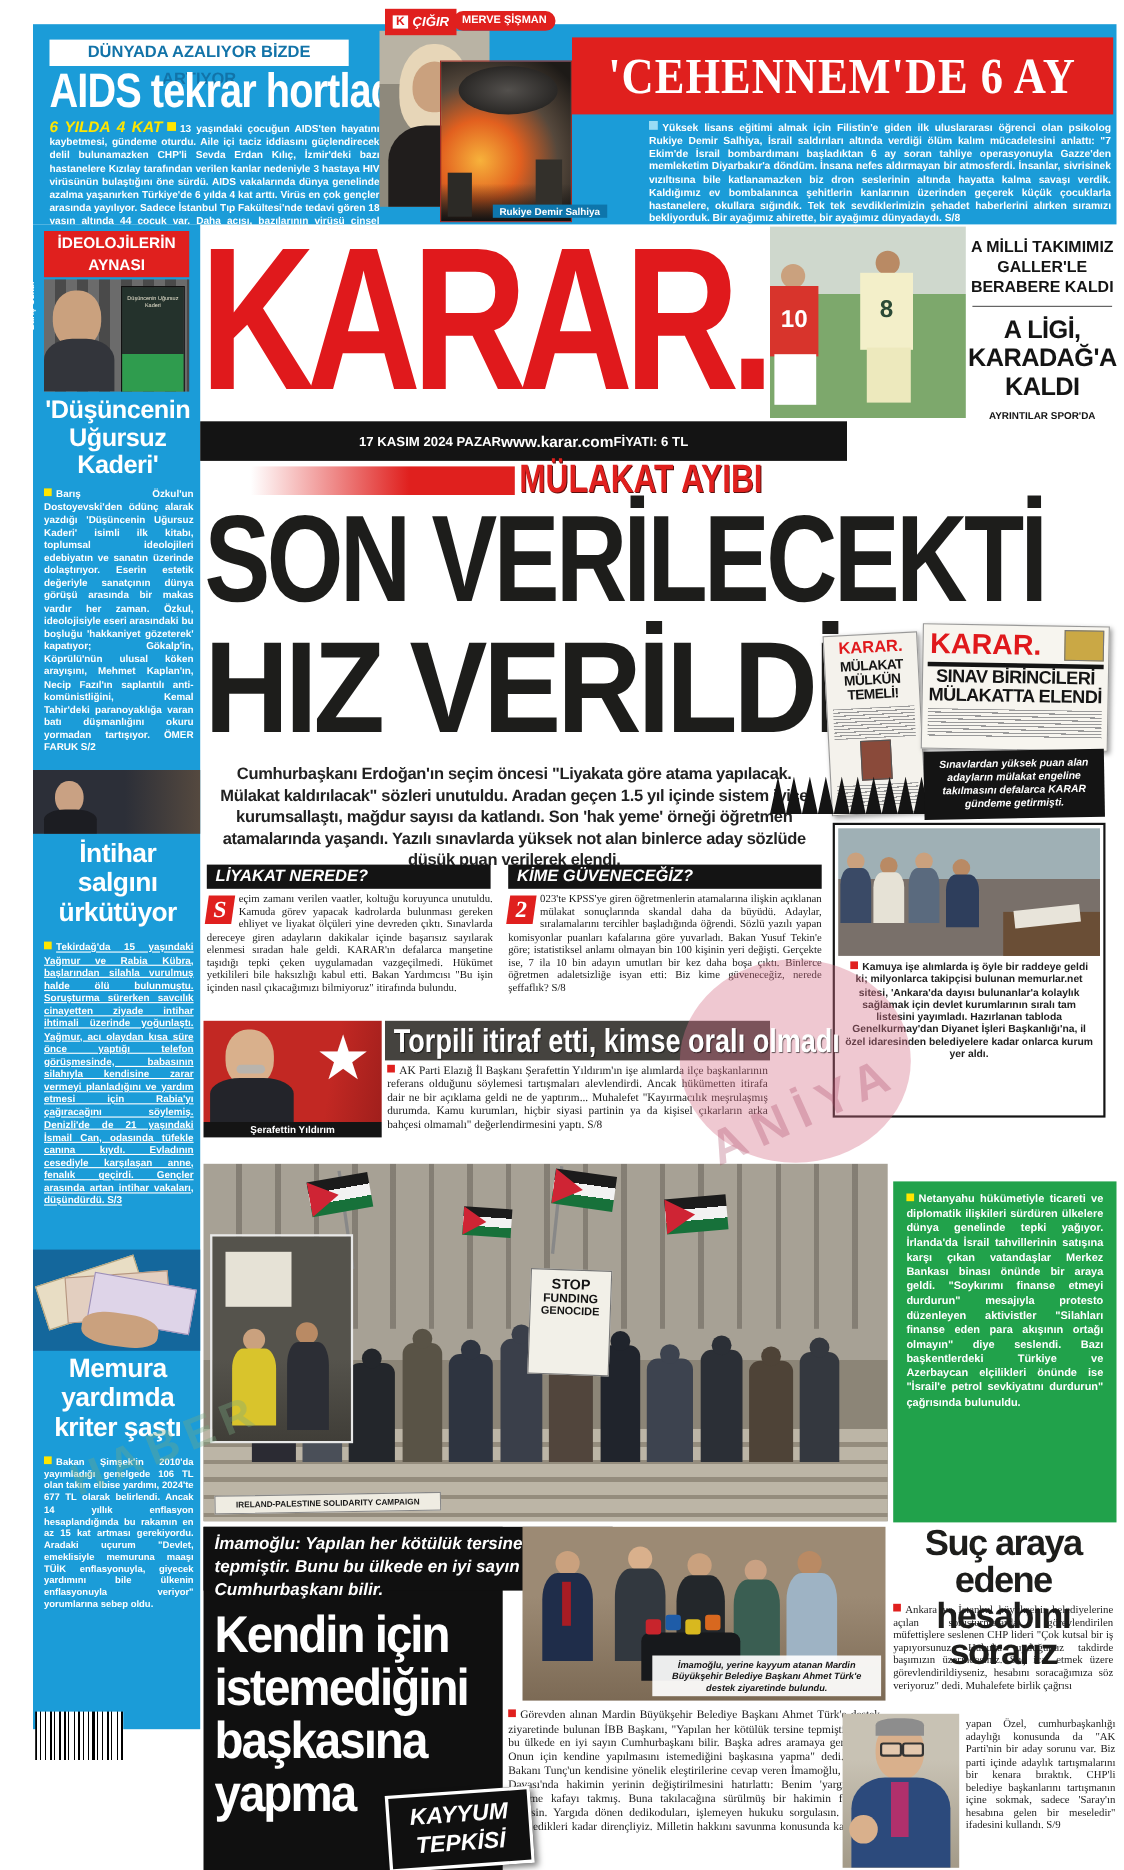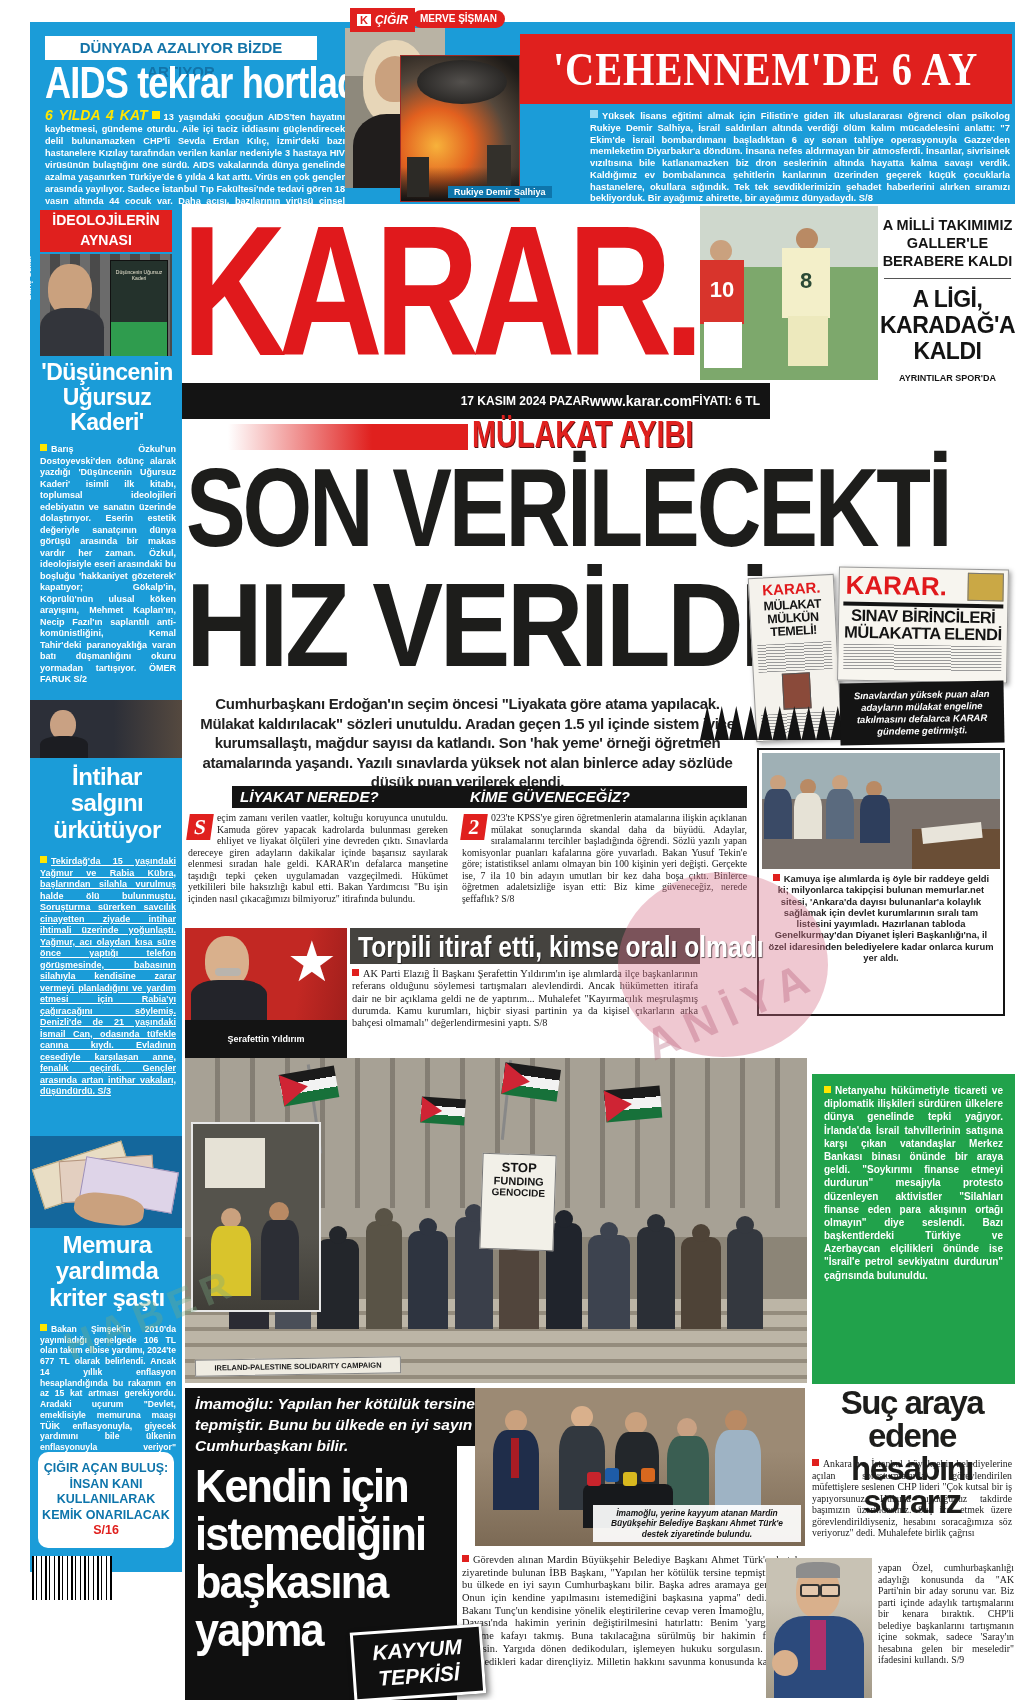--- a/index.html
+++ b/index.html
@@ -97,30 +97,26 @@
     <div class="abs" style="left:52px;top:28px;width:92px;height:40px;background:#ded4e8;border:1px solid #9d8fb5;transform:rotate(10deg);"></div>
     <div class="abs" style="left:44px;top:58px;width:70px;height:30px;background:#caa17e;border-radius:40%;transform:rotate(8deg);"></div>
   </div>
 
   <div class="abs white ctr" style="left:34px;top:1232px;width:146px;font-size:24px;font-weight:900;line-height:1.1;letter-spacing:-0.5px;">Memura yardımda kriter şaştı</div>
 
   <div class="abs white just" style="left:40px;top:1324px;width:136px;height:122px;font-size:8.6px;font-weight:bold;line-height:1.25;">
     <span class="bullet" style="background:#ffe600;width:7px;height:7px;"></span><span>Bakan Şimşek'in 2010'da yayımladığı genelgede 106 TL olan takım elbise yardımı, 2024'te 677 TL olarak belirlendi. Ancak 14 yıllık enflasyon hesaplandığında bu rakamın en az 15 kat artması gerekiyordu. Aradaki uçurum "Devlet, emeklisiyle memuruna maaşı TÜİK enflasyonuyla, giyecek yardımını bile ülkenin enflasyonuyla veriyor" yorumlarına sebep oldu.</span>
   </div>
 
-  <div class="abs ctr" style="left:38px;top:1452px;width:136px;height:96px;background:#fff;border-radius:10px;color:#0e75ab;font-weight:900;font-size:12.5px;line-height:1.25;display:flex;align-items:center;justify-content:center;padding:4px;box-sizing:border-box;">
-    <div><span>ÇIĞIR AÇAN BULUŞ: İNSAN KANI KULLANILARAK KEMİK ONARILACAK</span>
-      <span style="color:#e0201e;">S/16</span></div>
-  </div>
 
   <div class="abs" style="left:32px;top:1556px;width:80px;height:44px;background:repeating-linear-gradient(90deg,#000 0 2px,#fff 2px 4px,#000 4px 5px,#fff 5px 9px,#000 9px 10px,#fff 10px 13px);"></div>
 
   <div class="abs nowrap" style="left:182px;top:206px;font-size:185px;font-weight:900;color:#e0191c;line-height:0.92;transform:scaleX(.78);transform-origin:left top;letter-spacing:-10px;">KARAR.</div>
 
-  <div class="abs" style="left:182px;top:383px;width:588px;height:24px;background:#141414;color:#fff;display:flex;align-items:center;justify-content:flex-end;padding:18px 10px;box-sizing:border-box;">
+  <div class="abs" style="left:182px;top:383px;width:588px;height:24px;background:#141414;color:#fff;display:flex;align-items:center;justify-content:center;padding:18px 10px;box-sizing:border-box;">
     <span style="font-size:12px;font-weight:bold;">17 KASIM 2024 PAZAR</span>
     <span style="font-size:14px;font-weight:bold;">www.karar.com</span>
     <span style="font-size:12px;font-weight:bold;">FİYATI: 6 TL</span>
   </div>
 
   <div class="abs" style="left:700px;top:206px;width:178px;height:174px;background:linear-gradient(180deg,#cfd8cd 0 35%,#7da86c 35% 100%);overflow:hidden;">
     <div class="abs" style="left:10px;top:34px;width:22px;height:22px;background:#caa17e;border-radius:50%;"></div>
     <div class="abs ctr" style="left:0px;top:54px;width:44px;height:64px;background:#d8342c;color:#fff;font-weight:900;font-size:22px;line-height:60px;">10</div>
     <div class="abs" style="left:4px;top:116px;width:38px;height:46px;background:#fff;"></div>
     <div class="abs" style="left:96px;top:22px;width:22px;height:22px;background:#b98a64;border-radius:50%;"></div>
@@ -135,21 +131,21 @@
   </div>
 
   <div class="abs" style="left:228px;top:424px;width:240px;height:26px;background:linear-gradient(90deg,rgba(224,32,30,0),#e0201e 60%);"></div>
   <div class="abs nowrap" style="left:472px;top:414px;font-size:36px;font-weight:900;color:#e0201e;transform:scaleX(.8);transform-origin:left top;text-shadow:1px 1px 0 #5a0f0e;">MÜLAKAT AYIBI</div>
 
   <div class="abs nowrap" style="left:186px;top:452px;font-size:112px;font-weight:900;color:#1d1d1b;line-height:1;transform:scaleX(.8);transform-origin:left top;letter-spacing:-4px;">SON VERİLECEKTİ</div>
   <div class="abs nowrap" style="left:186px;top:566px;font-size:118px;font-weight:900;color:#1d1d1b;line-height:1;transform:scaleX(.9);transform-origin:left top;letter-spacing:-4px;">HIZ VERİLDİ</div>
 
   <div class="abs ctr" style="left:195px;top:694px;width:545px;font-size:15px;font-weight:bold;color:#222;line-height:1.3;letter-spacing:-0.3px;">Cumhurbaşkanı Erdoğan'ın seçim öncesi "Liyakata göre atama yapılacak. Mülakat kaldırılacak" sözleri unutuldu. Aradan geçen 1.5 yıl içinde sistem iyice kurumsallaştı, mağdur sayısı da katlandı. Son 'hak yeme' örneği öğretmen atamalarında yaşandı. Yazılı sınavlarda yüksek not alan binlerce aday sözlüde düşük puan verilerek elendi.</div>
 
-  <div class="abs" style="left:188px;top:786px;width:258px;height:22px;background:#141414;color:#fff;font-weight:900;font-style:italic;font-size:15px;line-height:22px;padding-left:8px;box-sizing:border-box;margin-left:44px;">LİYAKAT NEREDE?</div>
+  <div class="abs" style="left:188px;top:786px;width:258px;height:22px;background:#141414;color:#fff;font-weight:900;font-style:italic;font-size:15px;line-height:22px;padding-left:8px;box-sizing:border-box;">LİYAKAT NEREDE?</div>
   <div class="abs serif just" style="left:188px;top:812px;width:260px;height:104px;font-size:9.8px;line-height:1.18;color:#1a1a1a;">
     <span class="dropcap">S</span><span>eçim zamanı verilen vaatler, koltuğu koruyunca unutuldu. Kamuda görev yapacak kadrolarda bulunması gereken ehliyet ve liyakat ölçüleri yine devreden çıktı. Sınavlarda dereceye giren adayların dakikalar içinde başarısız sayılarak elenmesi sıradan hale geldi. KARAR'ın defalarca manşetine taşıdığı tepki çeken uygulamadan vazgeçilmedi. Hükümet yetkilileri bile haksızlığı kabul etti. Bakan Yardımcısı "Bu işin içinden nasıl çıkacağımızı bilmiyoruz" itirafında bulundu.</span>
   </div>
 
   <div class="abs" style="left:462px;top:786px;width:285px;height:22px;background:#141414;color:#fff;font-weight:900;font-style:italic;font-size:15px;line-height:22px;padding-left:8px;box-sizing:border-box;">KİME GÜVENECEĞİZ?</div>
   <div class="abs serif just" style="left:462px;top:812px;width:285px;height:116px;font-size:9.8px;line-height:1.18;color:#1a1a1a;">
     <span class="dropcap">2</span><span>023'te KPSS'ye giren öğretmenlerin atamalarına ilişkin açıklanan mülakat sonuçlarında skandal daha da büyüdü. Adaylar, sıralamalarını tercihler başladığında öğrendi. Sözlü yazılı yapan komisyonlar puanları kafalarına göre yuvarladı. Bakan Yusuf Tekin'e göre; istatistiksel anlamı olmayan bin 100 kişinin yeri değişti. Gerçekte ise, 7 ila 10 bin adayın umutları bir kez daha boşa çıktı. Binlerce öğretmen adaletsizliğe isyan etti: Biz kime güveneceğiz, nerede şeffaflık? S/8</span>
   </div>
 
   <div class="abs" style="left:752px;top:576px;width:84px;height:162px;background:#f4f2ec;border:1px solid #999;transform:rotate(-3deg);box-shadow:2px 2px 5px rgba(0,0,0,.4);overflow:hidden;z-index:3;">
@@ -187,21 +183,21 @@
       <span class="bullet" style="background:#e0201e;width:7px;height:7px;"></span><span>Kamuya işe alımlarda iş öyle bir raddeye geldi ki; milyonlarca takipçisi bulunan memurlar.net sitesi, 'Ankara'da dayısı bulunanlar'a kolaylık sağlamak için devlet kurumlarının sıralı tam listesini yayımladı. Hazırlanan tabloda Genelkurmay'dan Diyanet İşleri Başkanlığı'na, il özel idaresinden belediyelere kadar onlarca kurum yer aldı.</span>
     </div>
   </div>
 
   <div class="abs" style="left:185px;top:928px;width:162px;height:92px;background:linear-gradient(100deg,#c22823 0 70%,#a01f1c 100%);overflow:hidden;z-index:2;">
     <div class="abs" style="right:10px;top:6px;color:#fff;font-size:56px;line-height:1;">★</div>
     <div class="abs" style="left:20px;top:8px;width:44px;height:52px;background:#d9b08c;border-radius:46%;"></div>
     <div class="abs" style="left:30px;top:40px;width:26px;height:8px;background:#b9b4ad;border-radius:4px;"></div>
     <div class="abs" style="left:6px;top:52px;width:76px;height:40px;background:#23242a;border-radius:36% 36% 0 0;"></div>
   </div>
-  <div class="abs" style="left:185px;top:1020px;width:162px;background:#141414;color:#fff;font-size:9px;font-weight:bold;text-align:center;padding:14px 0;z-index:2;">Şerafettin Yıldırım</div>
+  <div class="abs" style="left:185px;top:1020px;width:162px;background:#141414;color:#fff;font-size:9px;font-weight:bold;text-align:center;padding:2px 0;z-index:2;">Şerafettin Yıldırım</div>
 
   <div class="abs" style="left:350px;top:928px;width:350px;height:36px;background:#45433f;z-index:1;"></div>
   <div class="abs nowrap" style="left:358px;top:930px;font-size:30px;font-weight:900;color:#fff;transform:scaleX(.82);transform-origin:left top;z-index:4;text-shadow:1px 1px 1px rgba(0,0,0,.6);">Torpili itiraf etti, kimse oralı olmadı</div>
   <div class="abs serif just" style="left:352px;top:968px;width:346px;height:76px;font-size:10.3px;line-height:1.2;color:#1a1a1a;z-index:2;">
     <span class="bullet" style="background:#e0201e;width:7px;height:7px;"></span><span>AK Parti Elazığ İl Başkanı Şerafettin Yıldırım'ın işe alımlarda ilçe başkanlarının referans olduğunu söylemesi tartışmaları alevlendirdi. Ancak hükümetten itirafa dair ne bir açıklama geldi ne de yaptırım... Muhalefet "Kayırmacılık meşrulaşmış durumda. Kamu kurumları, hiçbir siyasi partinin ya da kişisel çıkarların arka bahçesi olmamalı" değerlendirmesini yaptı. S/8</span>
   </div>
 
   <div class="abs" style="left:618px;top:872px;width:210px;height:185px;border-radius:50%;background:rgba(214,110,135,.38);z-index:3;pointer-events:none;"></div>
   <div class="abs" style="left:640px;top:985px;font-size:44px;font-weight:900;color:rgba(170,70,100,.30);transform:rotate(-24deg);letter-spacing:10px;z-index:3;pointer-events:none;">ANİYA</div>
   <div class="abs" style="left:60px;top:1292px;font-size:40px;font-weight:900;color:rgba(120,170,130,.35);transform:rotate(-22deg);letter-spacing:8px;z-index:3;pointer-events:none;">HABER</div>

